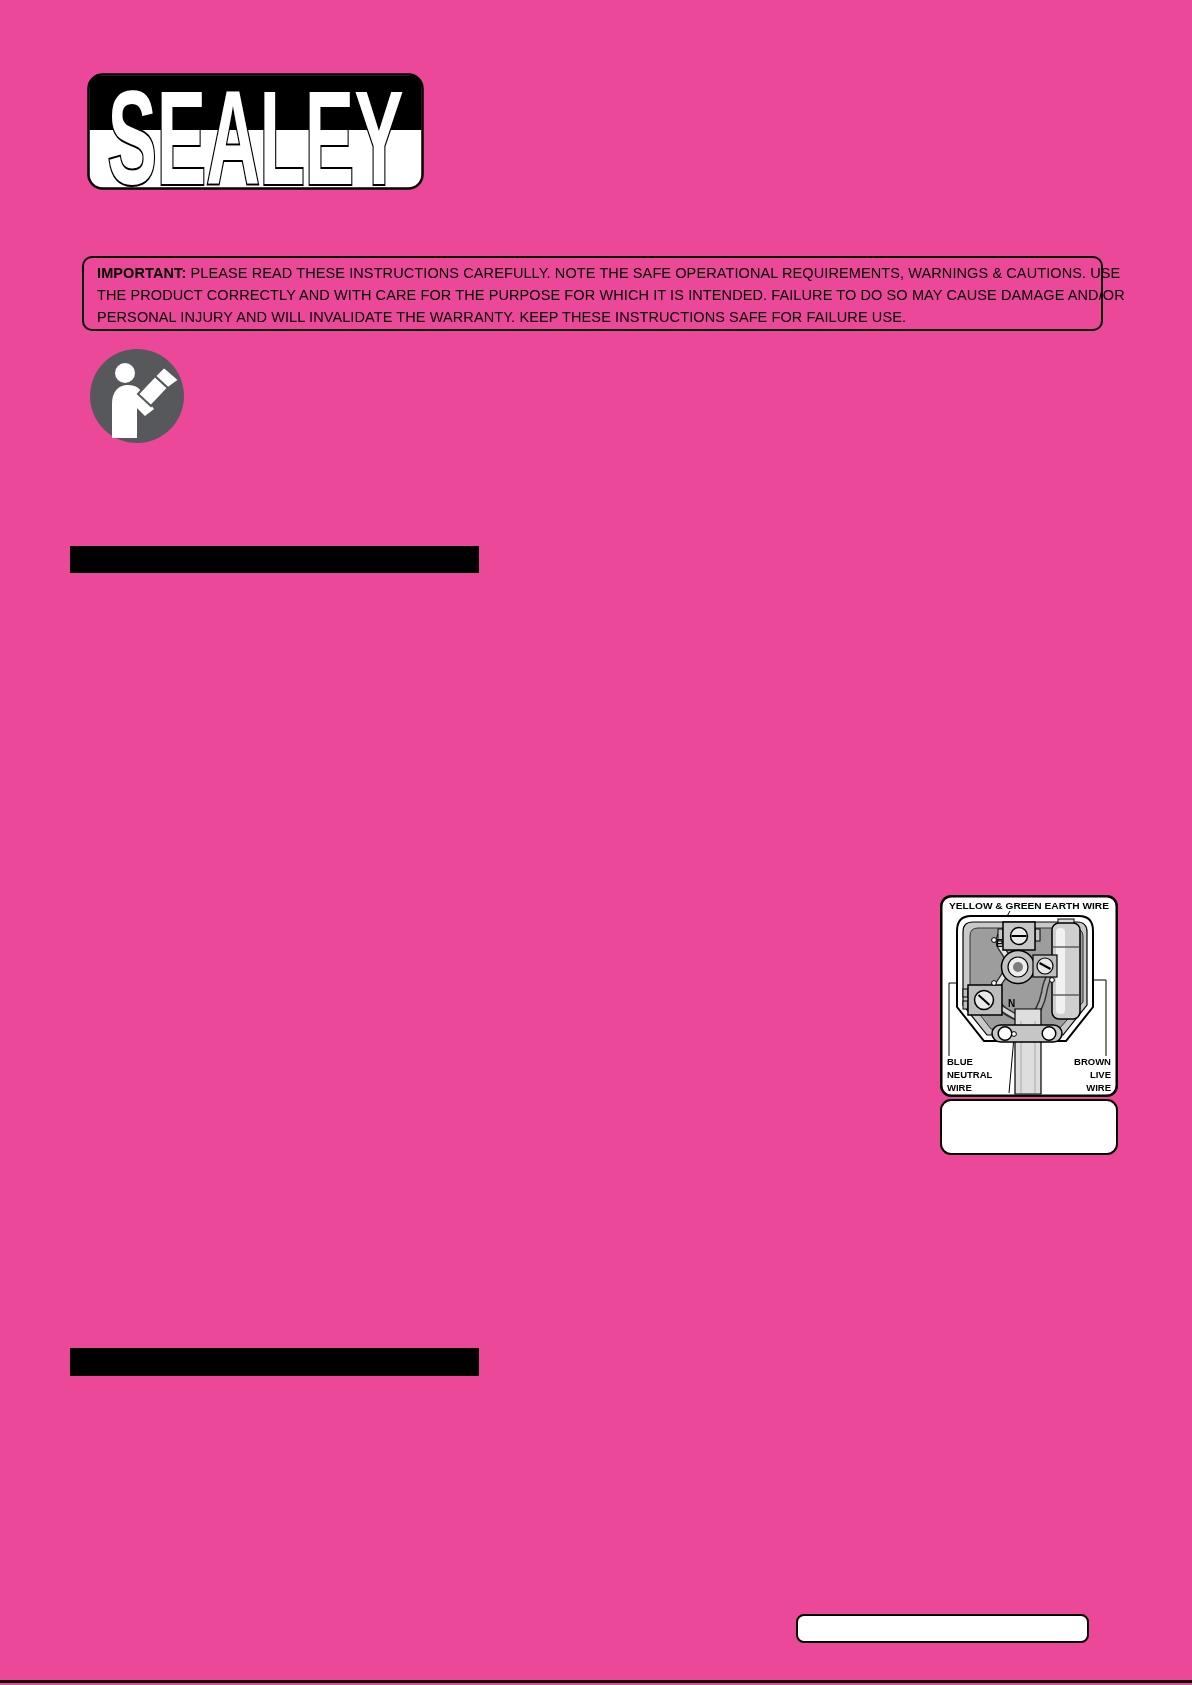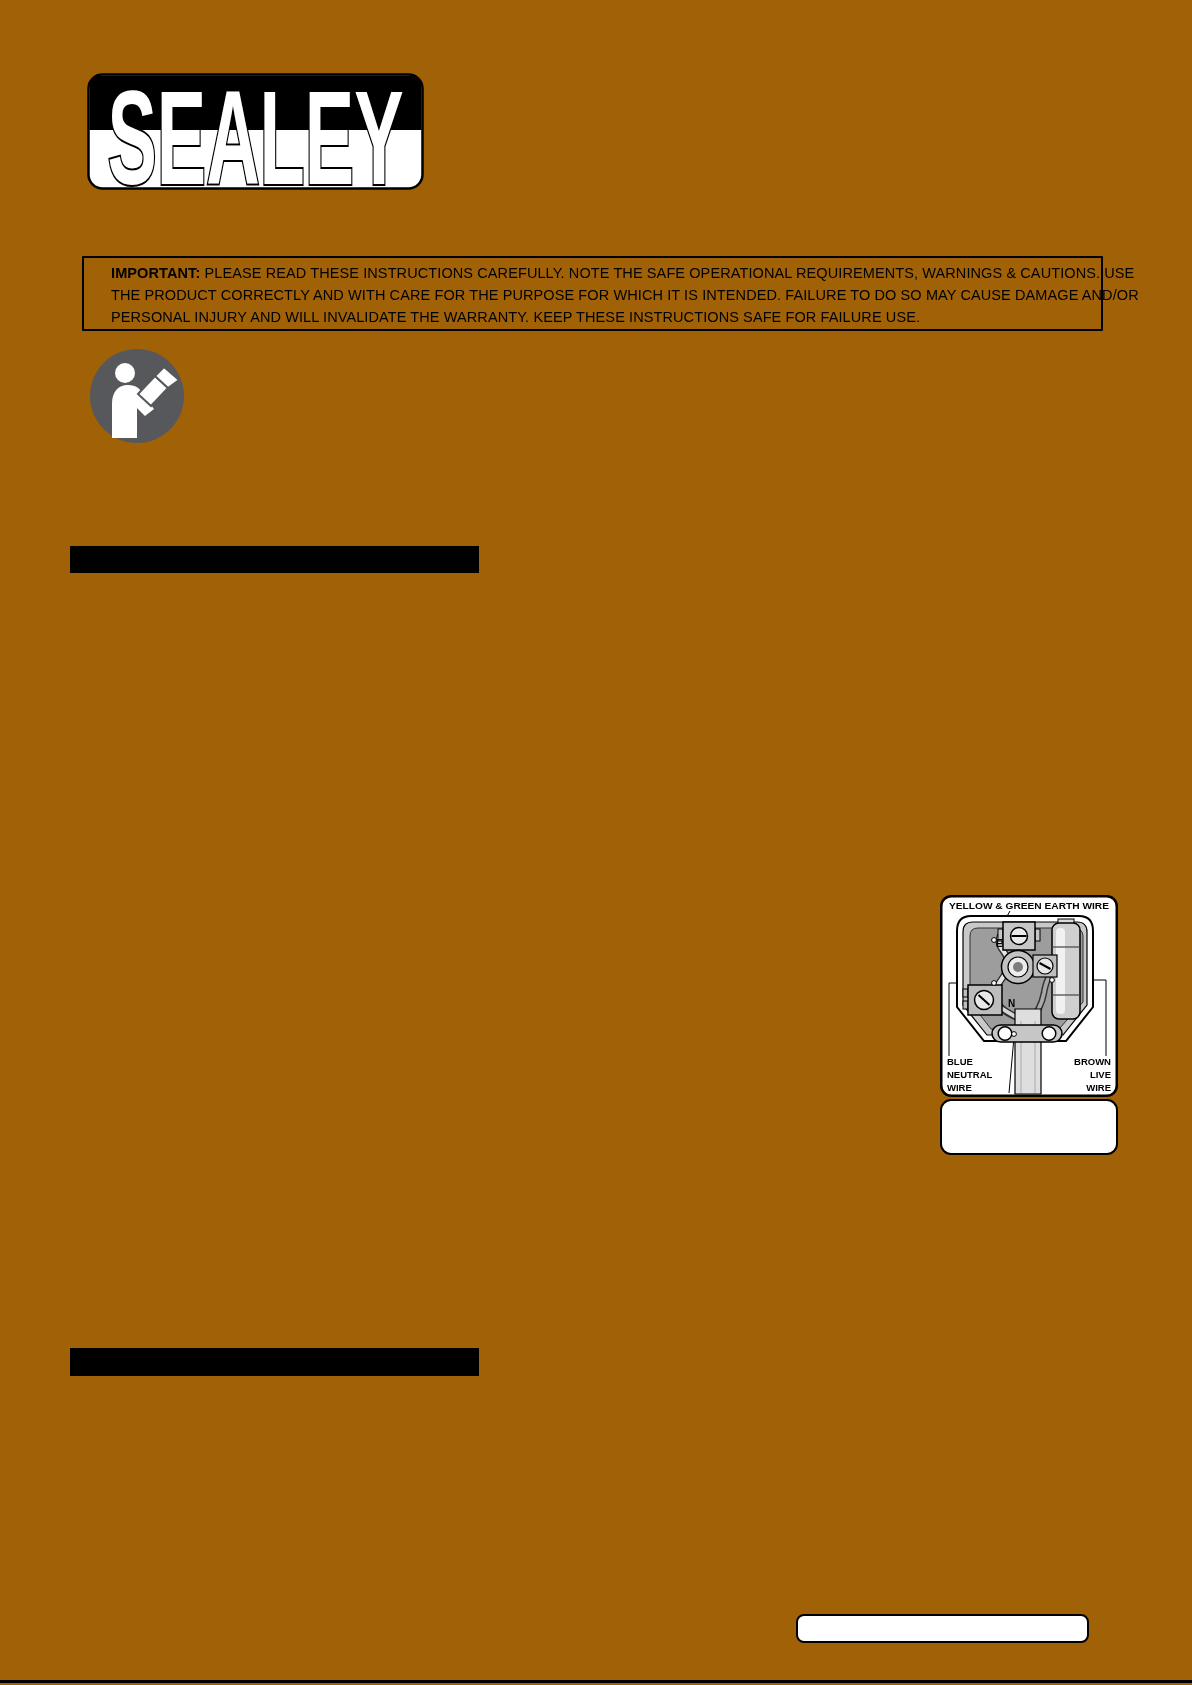--- a/index.html
+++ b/index.html
@@ -1,33 +1,33 @@
 <!DOCTYPE html>
 <html><head>
 <meta charset="utf-8">
 <style>
   html,body { margin:0; padding:0; background:#ffffff; }
   .page {
     position:relative;
     width:1192px; height:1685px;
-    background:#a16207;
+    background:#ec4899;
     font-family:"Liberation Sans", sans-serif;
     overflow:hidden;
   }
   .abs { position:absolute; }
 
   
   .logo { left:87px; top:73px; width:337px; height:117px; }
 
   
   .imp-box {
     left:82px; top:256px; width:1021px; height:75px;
-    border:2px solid #000; border-radius:1px;
+    border:2px solid #000; border-radius:10px;
     box-sizing:border-box;
-    padding:5px 13px 0 27px;
+    padding:5px 13px 0 13px;
     font-size:14.5px; line-height:21.8px; color:#000;
     letter-spacing:0.1px;
     white-space:nowrap;
   }
   .imp-box b { font-weight:bold; }
 
   
   .read-icon { left:89px; top:348px; width:96px; height:96px; }
 
   

